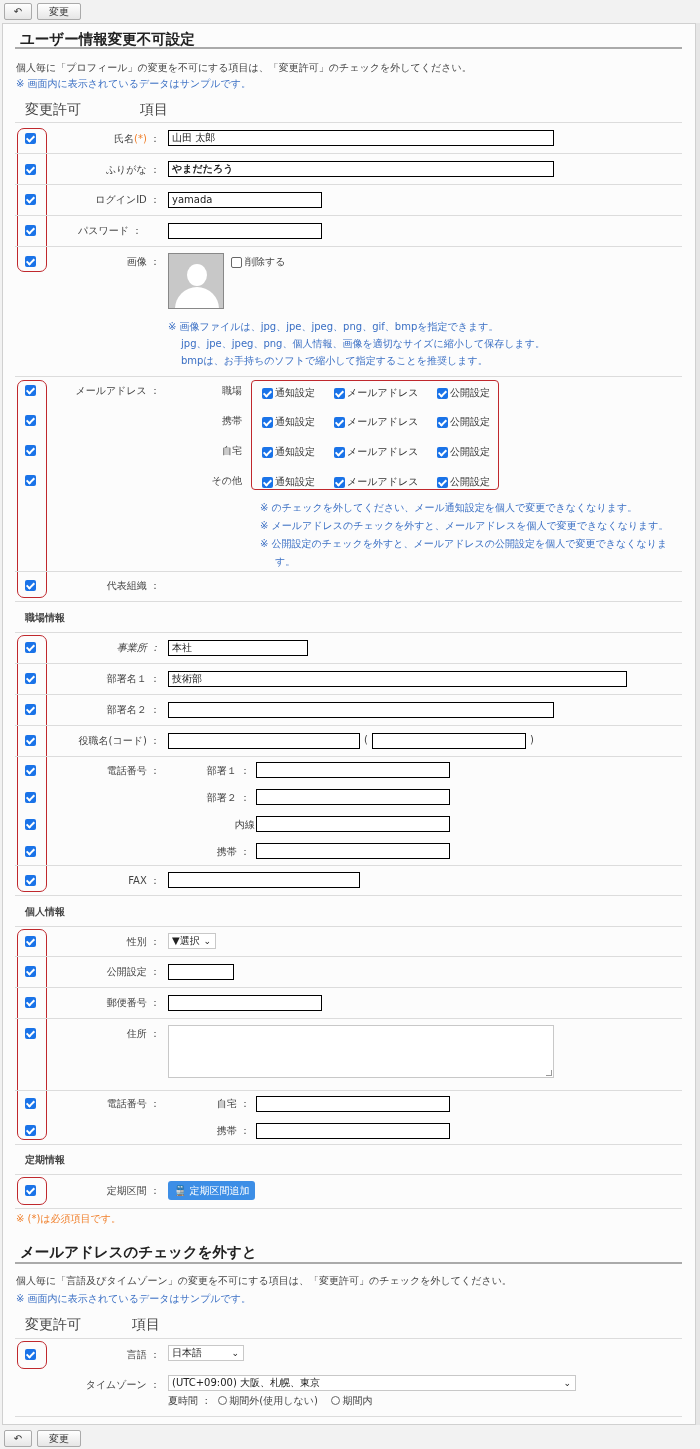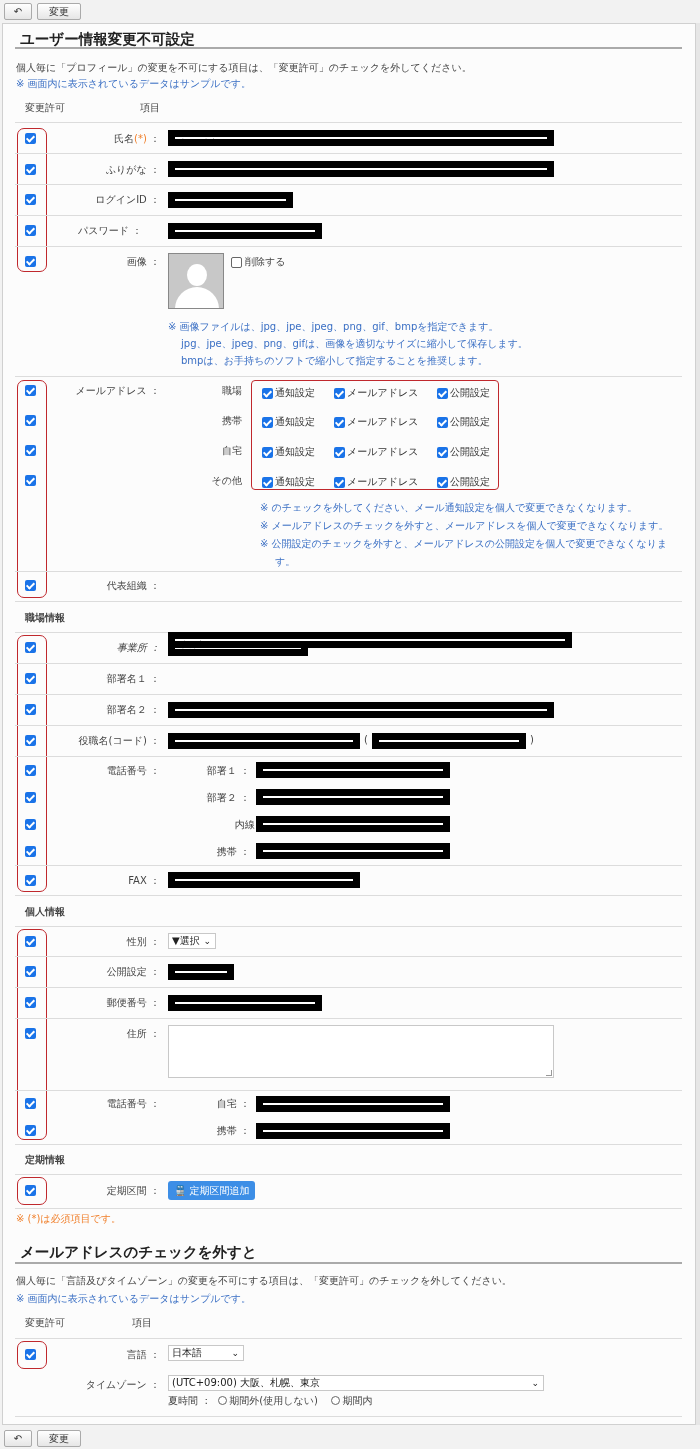--- a/index.html
+++ b/index.html
@@ -9,29 +9,29 @@
 .toolbar.bottom{top:1430px;}
 .tbtn{height:17px;border:1px solid #aaa;background:linear-gradient(#fff,#e6e6e6);border-radius:2px;font-size:10px;display:flex;align-items:center;justify-content:center;color:#333;}
 .tbtn.back{width:28px;}
 .tbtn.change{width:44px;}
 .panel{position:absolute;left:2px;top:23px;width:694px;height:1402px;background:#fcfcfc;border:1px solid #d0d0d0;}
 h2.title{position:absolute;left:20px;font-size:14.5px;font-weight:bold;color:#222;}
 .title-rule{position:absolute;left:15px;width:667px;height:2px;background:#aaa;}
 .desc{position:absolute;left:16px;font-size:10px;color:#444;white-space:nowrap;}
 .note{position:absolute;font-size:10px;color:#3a6fc4;white-space:nowrap;}
 .note-orange{position:absolute;font-size:10px;color:#f07f2a;white-space:nowrap;}
-.colhead{position:absolute;font-size:10px;color:#444;}
+.colhead{position:absolute;font-size:14px;color:#444;}
 .rule{position:absolute;left:15px;width:667px;height:1px;background:#dcdcdc;}
 .cb{position:absolute;width:11px;height:11px;background:#1a73e8;border-radius:2px;}
 .cb::after{content:"";position:absolute;left:3px;top:1px;width:3px;height:6px;border:solid #fff;border-width:0 2px 2px 0;transform:rotate(45deg);}
 .cb.off{background:#fff;border:1px solid #666;}
 .cb.off::after{display:none;}
 .lbl{position:absolute;font-size:10px;color:#444;text-align:right;white-space:nowrap;}
 .colon{position:absolute;font-size:10px;color:#444;}
-.input{position:absolute;height:16px;border:7px solid #000000;background:#fff;font-size:10px;padding:1px 3px;color:#222;line-height:12px;white-space:nowrap;overflow:hidden;}
+.input{position:absolute;height:16px;border:1px solid #000000;background:#fff;font-size:10px;padding:1px 3px;color:#222;line-height:12px;white-space:nowrap;overflow:hidden;}
 .redbox{position:absolute;border:1.5px solid #c0282d;border-radius:7px;}
 .section-label{position:absolute;left:25px;font-size:10px;font-weight:bold;color:#444;}
 .avatar{position:absolute;width:56px;height:56px;background:#c8c8c8;border:1px solid #888;overflow:hidden;}
 .avatar .head{position:absolute;left:18px;top:10px;width:20px;height:22px;background:#fff;border-radius:50%;}
 .avatar .body{position:absolute;left:6px;top:33px;width:44px;height:30px;background:#fff;border-radius:22px 22px 0 0;}
 .mailcb{position:absolute;font-size:10px;color:#333;white-space:nowrap;text-align:center;}
 .select{position:absolute;height:16px;border:1px solid #c8c8c8;background:#fff;font-size:10px;padding:1px 3px;color:#222;line-height:12px;white-space:nowrap;}
 .select .chev{position:absolute;right:4px;top:1px;font-size:9px;}
 .textarea{position:absolute;border:1px solid #c8c8c8;background:#fff;}
 .textarea::after{content:"";position:absolute;right:1px;bottom:1px;width:5px;height:5px;border-right:1px solid #999;border-bottom:1px solid #999;}
@@ -67,38 +67,38 @@
 <div class="input" style="left:168px;top:130px;width:386px;">山田 太郎</div>
 <div class="rule" style="top:153px;"></div>
 
 <div class="cb" style="left:25px;top:164px;"></div>
 <div class="lbl" style="left:60px;top:163px;width:100px;"><span>ふりがな</span> ：</div>
 <div class="input" style="left:168px;top:161px;width:386px;font-weight:bold;">やまだたろう</div>
 <div class="rule" style="top:184px;"></div>
 
 <div class="cb" style="left:25px;top:194px;"></div>
 <div class="lbl" style="left:60px;top:193px;width:100px;"><span>ログインID</span> ：</div>
-<div class="input" style="left:168px;top:192px;width:125px;">yamada</div>
+<div class="input" style="left:168px;top:192px;width:154px;">yamada</div>
 <div class="rule" style="top:215px;"></div>
 
 <div class="cb" style="left:25px;top:225px;"></div>
 <div class="lbl" style="left:60px;top:224px;width:100px;text-align:center;"><span>パスワード</span> ：</div>
 <div class="input" style="left:168px;top:223px;width:154px;"></div>
 <div class="rule" style="top:246px;"></div>
 
 <div class="cb" style="left:25px;top:256px;"></div>
 <div class="lbl" style="left:60px;top:255px;width:100px;"><span>画像</span> ：</div>
 <div class="avatar" style="left:168px;top:253px;">
     <div class="head"></div>
     <div class="body"></div>
   </div>
 <div class="cb off" style="left:231px;top:257px;"></div>
 <div class="lbl" style="left:245px;top:255px;text-align:left;">削除する</div>
 <div class="note" style="left:168px;top:320px;">※ 画像ファイルは、jpg、jpe、jpeg、png、gif、bmpを指定できます。</div>
-<div class="note" style="left:181px;top:337px;">jpg、jpe、jpeg、png、gifは、画像を適切なサイズに縮小して保存します。</div>
+<div class="note" style="left:181px;top:337px;">jpg、jpe、jpeg、png、個人情報、画像を適切なサイズに縮小して保存します。</div>
 <div class="note" style="left:181px;top:354px;">bmpは、お手持ちのソフトで縮小して指定することを推奨します。</div>
 <div class="rule" style="top:376px;"></div>
 
 <div class="redbox" style="left:17px;top:380px;width:30px;height:218px;"></div>
 <div class="lbl" style="left:60px;top:384px;width:100px;"><span>メールアドレス</span> ：</div>
 <div class="redbox" style="left:251px;top:380px;width:248px;height:110px;border-radius:4px;"></div>
 
 <div class="cb" style="left:25px;top:385px;"></div>
 <div class="lbl" style="left:190px;top:384px;width:52px;">職場</div>
 <div class="cb" style="left:262px;top:388px;"></div>
@@ -149,21 +149,21 @@
 <div class="rule" style="top:632px;"></div>
 <div class="redbox" style="left:17px;top:635px;width:30px;height:257px;"></div>
 
 <div class="cb" style="left:25px;top:642px;"></div>
 <div class="lbl" style="left:60px;top:641px;width:100px;font-style:italic;"><span>事業所</span> ：</div>
 <div class="input" style="left:168px;top:640px;width:140px;">本社</div>
 <div class="rule" style="top:663px;"></div>
 
 <div class="cb" style="left:25px;top:673px;"></div>
 <div class="lbl" style="left:60px;top:672px;width:100px;"><span>部署名１</span> ：</div>
-<div class="input" style="left:168px;top:632px;width:404px;">技術部</div>
+<div class="input" style="left:168px;top:671px;width:459px;">技術部</div>
 <div class="rule" style="top:694px;"></div>
 
 <div class="cb" style="left:25px;top:704px;"></div>
 <div class="lbl" style="left:60px;top:703px;width:100px;"><span>部署名２</span> ：</div>
 <div class="input" style="left:168px;top:702px;width:386px;"></div>
 <div class="rule" style="top:725px;"></div>
 
 <div class="cb" style="left:25px;top:735px;"></div>
 <div class="lbl" style="left:60px;top:734px;width:100px;"><span>役職名(コード)</span> ：</div>
 <div class="input" style="left:168px;top:733px;width:192px;"></div>
@@ -248,21 +248,21 @@
 <div class="colhead" style="left:25px;top:1316px;">変更許可</div>
 <div class="colhead" style="left:132px;top:1316px;">項目</div>
 <div class="rule" style="top:1338px;"></div>
 
 <div class="redbox" style="left:17px;top:1341px;width:30px;height:28px;"></div>
 <div class="cb" style="left:25px;top:1349px;"></div>
 <div class="lbl" style="left:60px;top:1348px;width:100px;"><span>言語</span> ：</div>
 <div class="select" style="left:168px;top:1345px;width:76px;"><span>日本語</span><span class="chev">⌄</span></div>
 
 <div class="lbl" style="left:60px;top:1378px;width:100px;"><span>タイムゾーン</span> ：</div>
-<div class="select" style="left:168px;top:1375px;width:376px;"><span>(UTC+09:00) 大阪、札幌、東京</span><span class="chev">⌄</span></div>
+<div class="select" style="left:168px;top:1375px;width:408px;"><span>(UTC+09:00) 大阪、札幌、東京</span><span class="chev">⌄</span></div>
 <div class="lbl" style="left:168px;top:1394px;text-align:left;">
   <span>夏時間</span> ：
   <span class="radio"></span><span>期間外(使用しない)</span>
   &nbsp;&nbsp;<span class="radio"></span><span>期間内</span>
 </div>
 <div class="rule" style="top:1416px;"></div>
 
 <div class="toolbar bottom">
   <div class="tbtn back">
       <span>↶</span>

